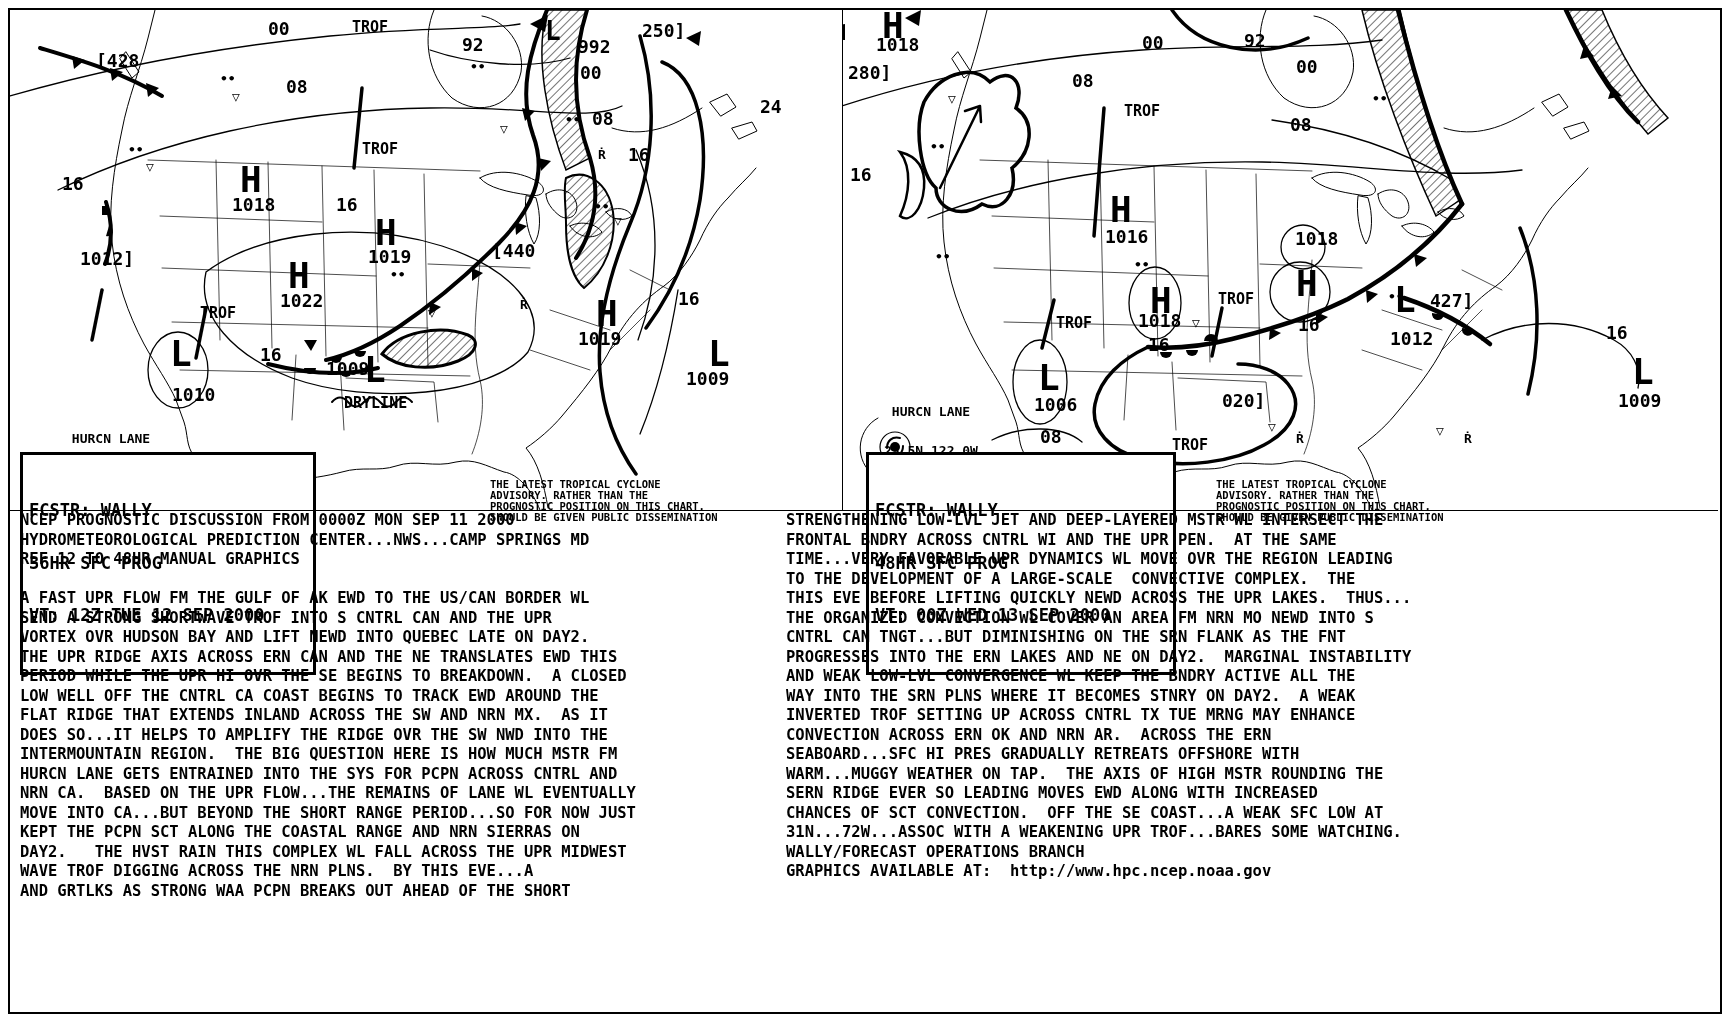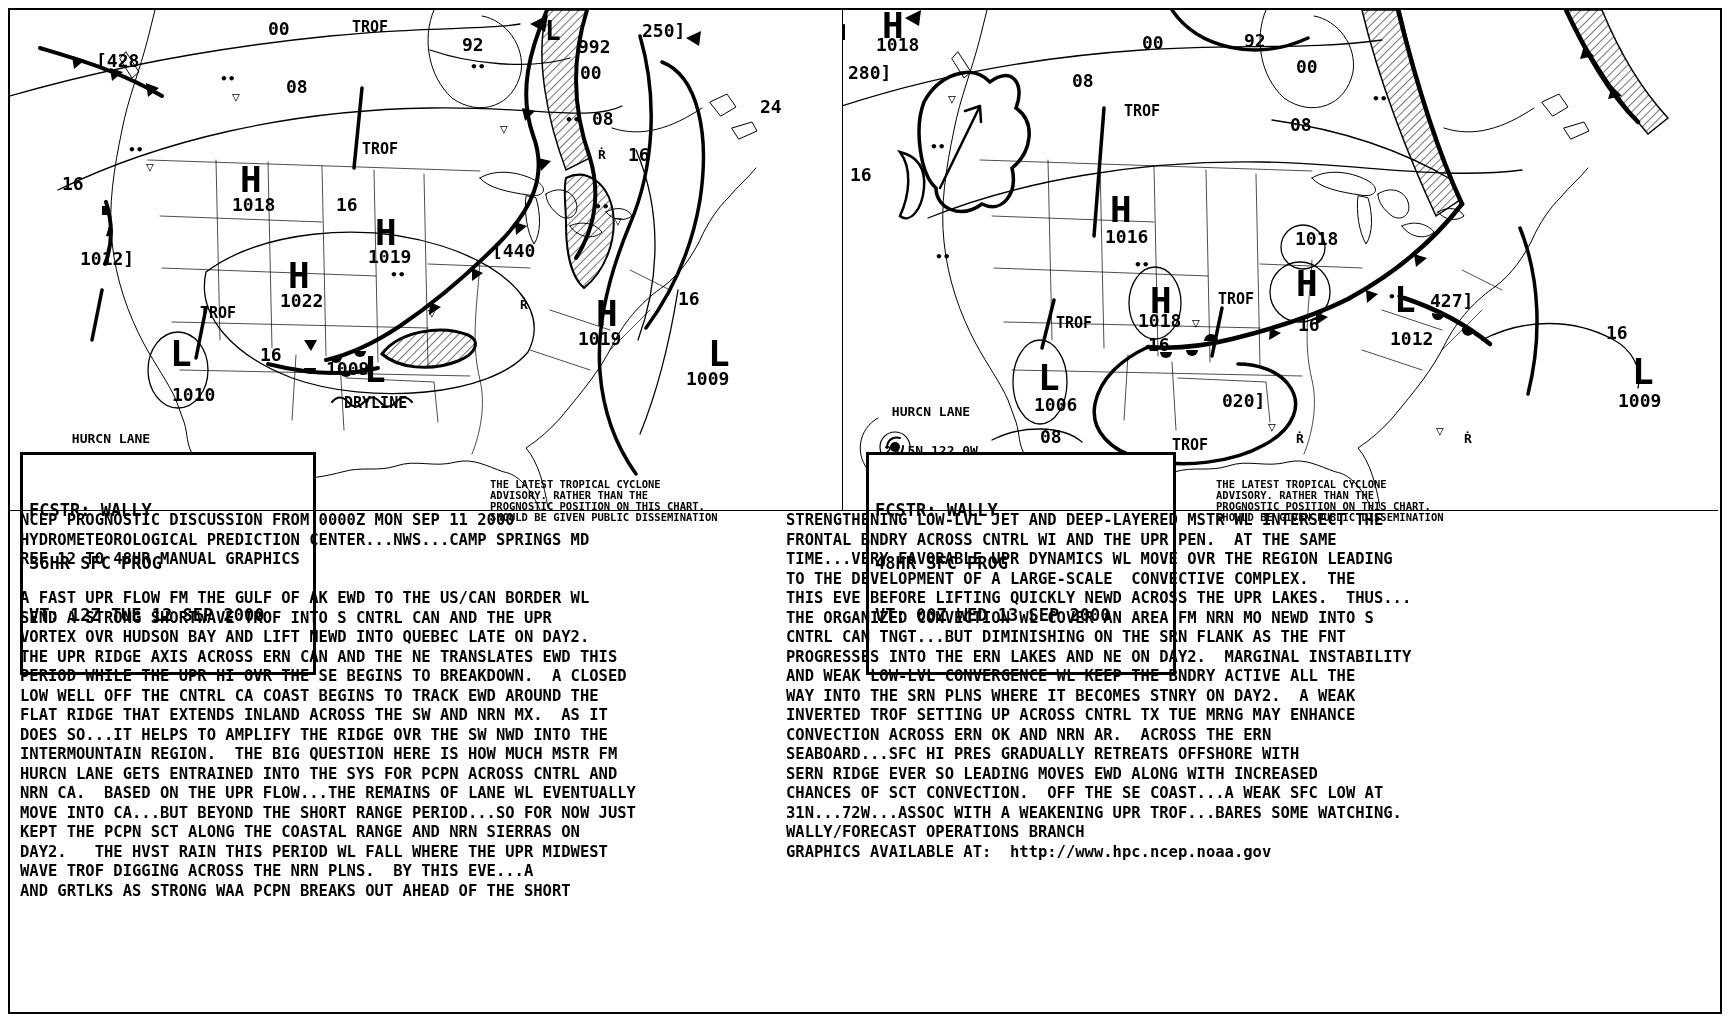--- a/index.html
+++ b/index.html
@@ -320,37 +320,38 @@
       <div class="dline">THE UPR RIDGE AXIS ACROSS ERN CAN AND THE NE TRANSLATES EWD THIS</div>
       <div class="dline">PERIOD WHILE THE UPR HI OVR THE SE BEGINS TO BREAKDOWN.  A CLOSED</div>
       <div class="dline">LOW WELL OFF THE CNTRL CA COAST BEGINS TO TRACK EWD AROUND THE</div>
       <div class="dline">FLAT RIDGE THAT EXTENDS INLAND ACROSS THE SW AND NRN MX.  AS IT</div>
       <div class="dline">DOES SO...IT HELPS TO AMPLIFY THE RIDGE OVR THE SW NWD INTO THE</div>
       <div class="dline">INTERMOUNTAIN REGION.  THE BIG QUESTION HERE IS HOW MUCH MSTR FM</div>
       <div class="dline">HURCN LANE GETS ENTRAINED INTO THE SYS FOR PCPN ACROSS CNTRL AND</div>
       <div class="dline">NRN CA.  BASED ON THE UPR FLOW...THE REMAINS OF LANE WL EVENTUALLY</div>
       <div class="dline">MOVE INTO CA...BUT BEYOND THE SHORT RANGE PERIOD...SO FOR NOW JUST</div>
       <div class="dline">KEPT THE PCPN SCT ALONG THE COASTAL RANGE AND NRN SIERRAS ON</div>
-      <div class="dline">DAY2.   THE HVST RAIN THIS PERIOD WL FALL WHERE THE UPR MIDWEST</div>
+      <div class="dline">DAY2.   THE HVST RAIN THIS COMPLEX WL FALL ACROSS THE UPR MIDWEST</div>
       <div class="dline">WAVE TROF DIGGING ACROSS THE NRN PLNS.  BY THIS EVE...A</div>
       <div class="dline">AND GRTLKS AS STRONG WAA PCPN BREAKS OUT AHEAD OF THE SHORT</div>
     </div>
   <div class="discussion-col" style="left:786px;width:740px">
       <div class="dline">STRENGTHENING LOW-LVL JET AND DEEP-LAYERED MSTR WL INTERSECT THE</div>
       <div class="dline">FRONTAL BNDRY ACROSS CNTRL WI AND THE UPR PEN.  AT THE SAME</div>
       <div class="dline">TIME...VERY FAVORABLE UPR DYNAMICS WL MOVE OVR THE REGION LEADING</div>
       <div class="dline">TO THE DEVELOPMENT OF A LARGE-SCALE  CONVECTIVE COMPLEX.  THE</div>
       <div class="dline">THIS EVE BEFORE LIFTING QUICKLY NEWD ACROSS THE UPR LAKES.  THUS...</div>
       <div class="dline">THE ORGANIZED CONVECTION WL COVER AN AREA FM NRN MO NEWD INTO S</div>
       <div class="dline">CNTRL CAN TNGT...BUT DIMINISHING ON THE SRN FLANK AS THE FNT</div>
       <div class="dline">PROGRESSES INTO THE ERN LAKES AND NE ON DAY2.  MARGINAL INSTABILITY</div>
       <div class="dline">AND WEAK LOW-LVL CONVERGENCE WL KEEP THE BNDRY ACTIVE ALL THE</div>
       <div class="dline">WAY INTO THE SRN PLNS WHERE IT BECOMES STNRY ON DAY2.  A WEAK</div>
       <div class="dline">INVERTED TROF SETTING UP ACROSS CNTRL TX TUE MRNG MAY ENHANCE</div>
       <div class="dline">CONVECTION ACROSS ERN OK AND NRN AR.  ACROSS THE ERN</div>
       <div class="dline">SEABOARD...SFC HI PRES GRADUALLY RETREATS OFFSHORE WITH</div>
+      <div class="dline">WARM...MUGGY WEATHER ON TAP.  THE AXIS OF HIGH MSTR ROUNDING THE</div>
       <div class="dline">SERN RIDGE EVER SO LEADING MOVES EWD ALONG WITH INCREASED</div>
       <div class="dline">CHANCES OF SCT CONVECTION.  OFF THE SE COAST...A WEAK SFC LOW AT</div>
       <div class="dline">31N...72W...ASSOC WITH A WEAKENING UPR TROF...BARES SOME WATCHING.</div>
       <div class="dline">WALLY/FORECAST OPERATIONS BRANCH</div>
       <div class="dline">GRAPHICS AVAILABLE AT:  http://www.hpc.ncep.noaa.gov</div>
     </div>
 </div>
 
 </body></html>

